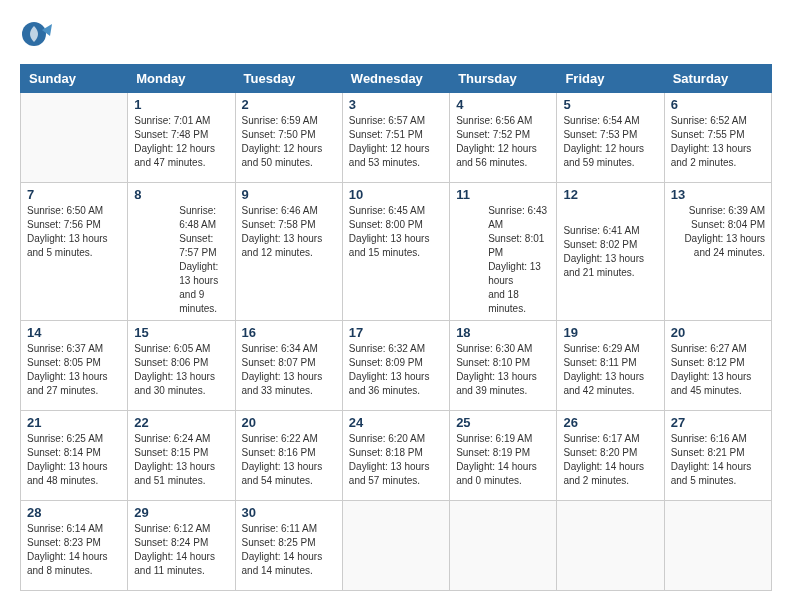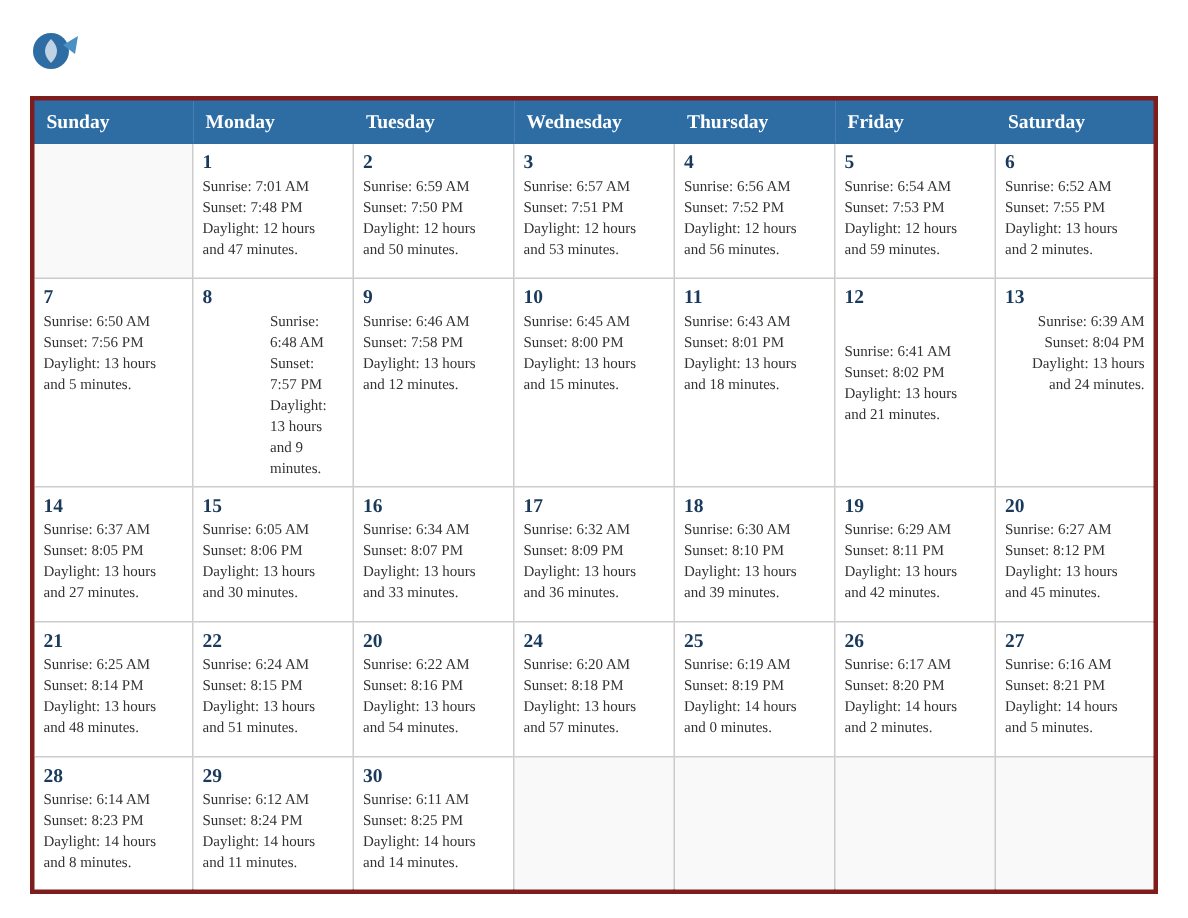--- a/index.html
+++ b/index.html
@@ -29,22 +29,21 @@
       font-weight: bold;
       color: #1a3a5c;
     }
     .location {
       font-size: 16px;
       color: #333;
     }
     .calendar {
       width: 100%;
       border-collapse: collapse;
-      border: 3px solid #7f1d1d;
-      font-family: Liberation Serif, serif;
+      border: 1px solid #7f1d1d;
     }
     .calendar th {
       background-color: #2e6da4;
       color: #fff;
       font-size: 13px;
       font-weight: bold;
       padding: 6px 8px;
       text-align: left;
       border: 1px solid #2e6da4;
     }
@@ -181,21 +180,21 @@
         </td>
         <td>
           <span class="day-number">10</span>
           <div class="day-info" style="white-space: pre-line;">Sunrise: 6:45 AM
 Sunset: 8:00 PM
 Daylight: 13 hours
 and 15 minutes.</div>
         </td>
         <td>
           <span class="day-number">11</span>
-          <div class="day-info" style="white-space: pre-line;">Sunrise: 6:43 AM
+          <div class="day-info" style="white-space: pre-line; margin-left: 32px;">Sunrise: 6:43 AM
 Sunset: 8:01 PM
 Daylight: 13 hours
 and 18 minutes.</div>
         </td>
         <td>
           <span class="day-number">12</span>
           <div class="day-info" style="white-space: pre-line; margin-top: 22px;">Sunrise: 6:41 AM
 Sunset: 8:02 PM
 Daylight: 13 hours
 and 21 minutes.</div>

